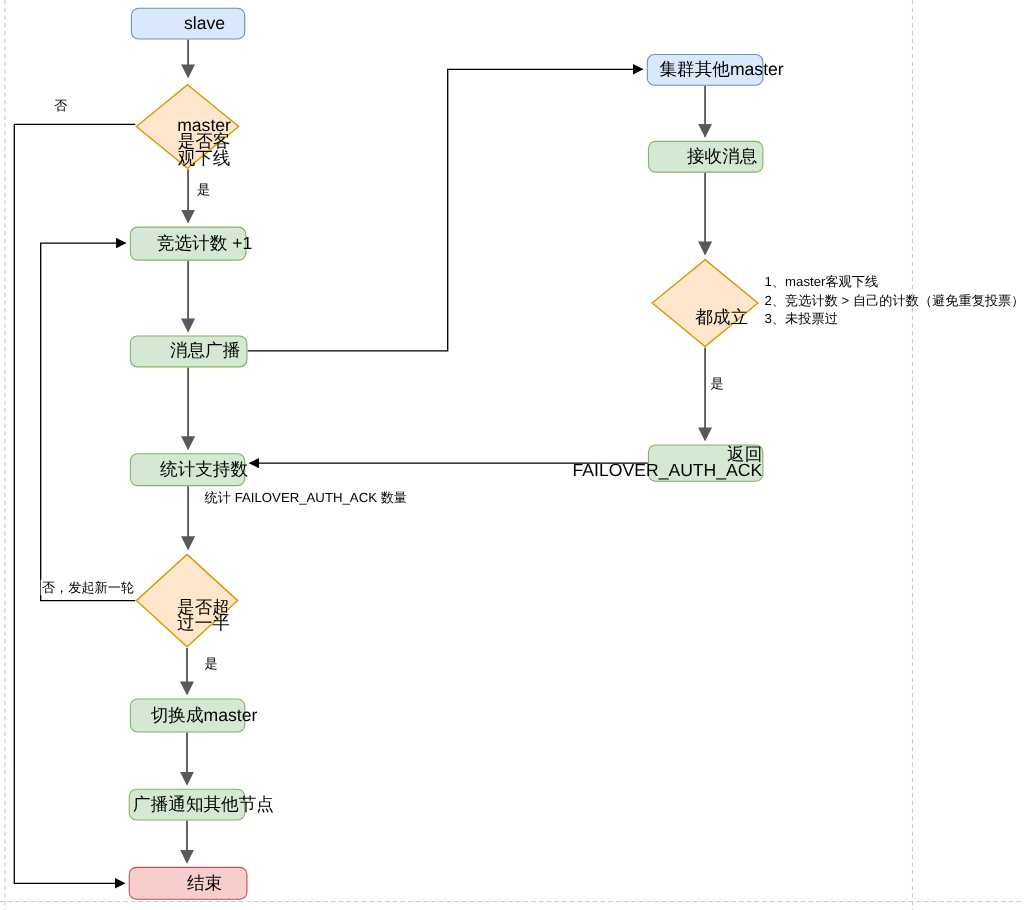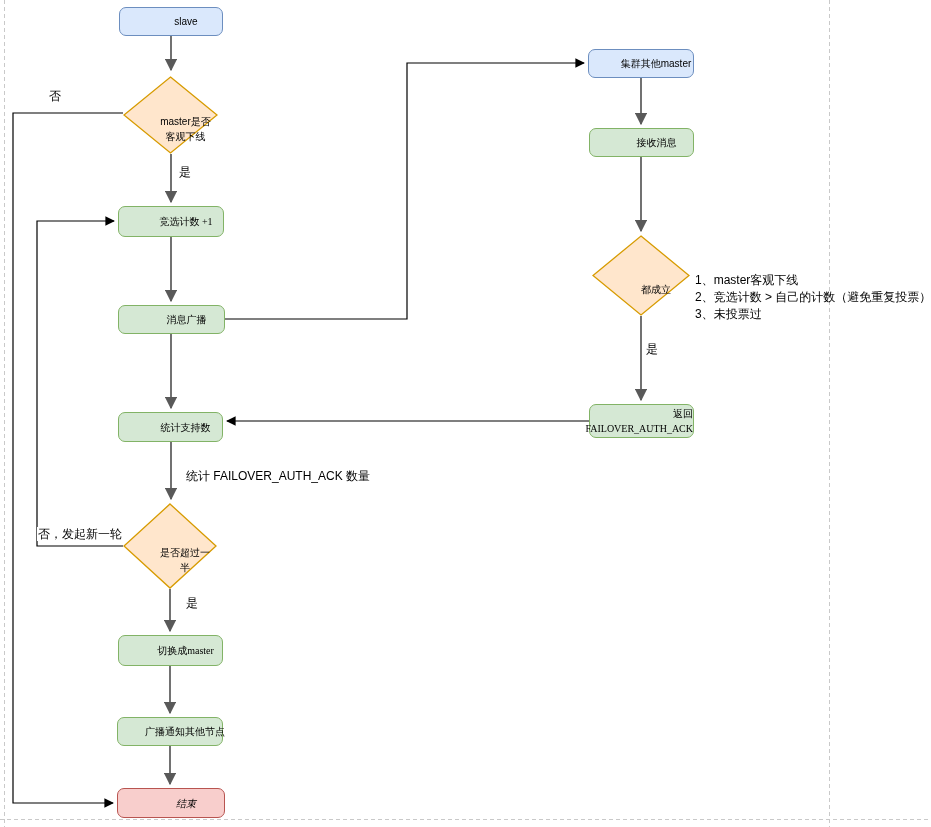--- a/index.html
+++ b/index.html
@@ -4,31 +4,31 @@
 <style>
   html,body { margin:0; padding:0; background:#ffffff; }
   .canvas {
     position:relative; width:931px; height:827px; background:#ffffff;
     font-family:"Liberation Sans","DejaVu Sans",sans-serif; color:#000000;
     overflow:hidden;
   }
   .edges { position:absolute; left:0; top:0; width:931px; height:827px; pointer-events:none; }
   .node {
     position:absolute; display:flex; flex-direction:column; align-items:center; justify-content:center;
-    font-size:10px; line-height:15px; text-align:center; box-sizing:border-box; white-space:nowrap;padding-left:30px;
+    font-size:16px; line-height:15px; text-align:center; box-sizing:border-box; white-space:nowrap;padding-left:30px;
   }
   .rect { border:1px solid #000; border-radius:7px; }
   .blue  { background:#dae8fc; border-color:#6c8ebf; }
-  .green { background:#d5e8d4; border-color:#82b366;font-family:Liberation Serif, serif; }
+  .green { background:#d5e8d4; border-color:#82b366; }
   .red   { background:#f8cecc; border-color:#b85450; }
   .diamond { border:none; background:transparent; }
   .diamond svg { position:absolute; left:0; top:0; }
   .diamond .dlabel { position:relative; z-index:1; white-space:normal; width:92%;margin-top:28px; }
   .edge-label { position:absolute; font-size:12px; line-height:14px; background:#ffffff; padding:0 1px; white-space:nowrap; }
-  .annotation { position:absolute; font-size:12px; line-height:17px; white-space:nowrap;margin-top:24px; }
+  .annotation { position:absolute; font-size:12px; line-height:17px; white-space:nowrap; }
 </style>
 </head>
 <body>
 
 <div class="canvas">
 
   <svg class="edges" width="931" height="827" viewBox="0 0 931 827">
     <defs>
       <marker id="arrow-gray" viewBox="0 0 10 10" refX="9" refY="5" markerWidth="7.5" markerHeight="7.5" orient="auto-start-reverse">
         <path d="M0,0 L10,5 L0,10 z" fill="#595959"></path>
@@ -97,21 +97,21 @@
   </div>
 
   <div class="node rect green" style="left:118px; top:635px; width:105px; height:31px;">
     <span>切换成master</span>
   </div>
 
   <div class="node rect green" style="left:117px; top:717px; width:106px; height:29px;">
     <span>广播通知其他节点</span>
   </div>
 
-  <div class="node rect red" style="left:117px; top:788px; width:108px; height:30px;font-style:italic;">
+  <div class="node rect red" style="left:117px; top:788px; width:108px; height:30px;">
     <span>结束</span>
   </div>
 
   <div class="node rect blue" style="left:588px; top:49px; width:106px; height:29px;">
     <span>集群其他master</span>
   </div>
 
   <div class="node rect green" style="left:589px; top:128px; width:105px; height:29px;">
     <span>接收消息</span>
   </div>

